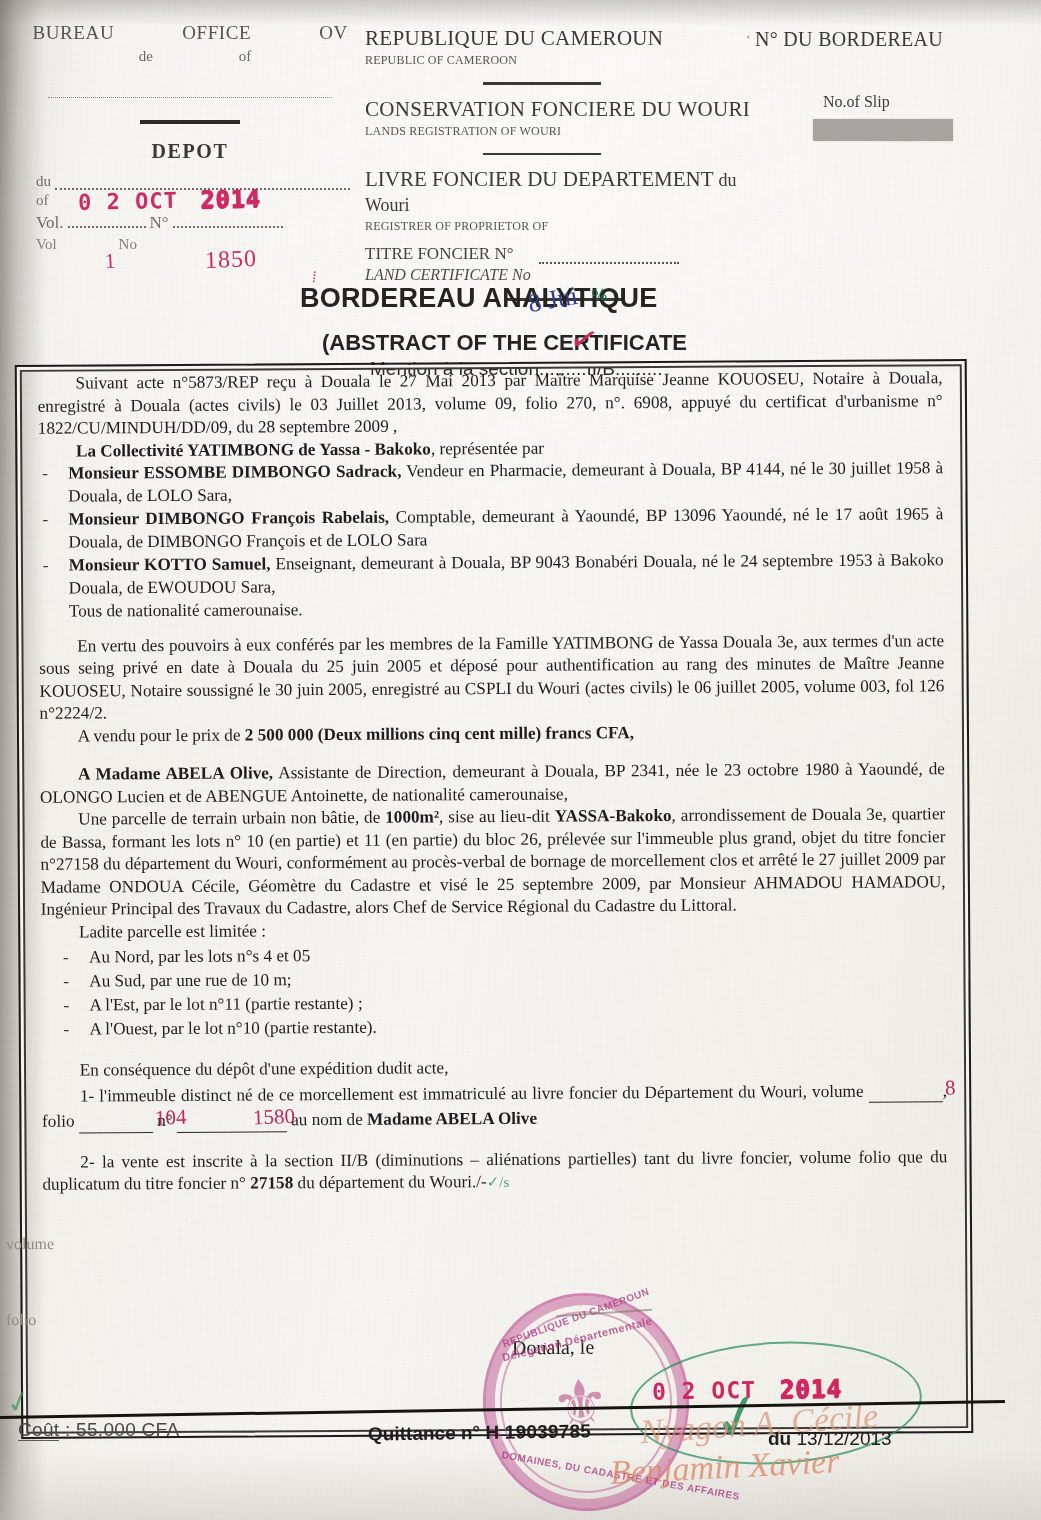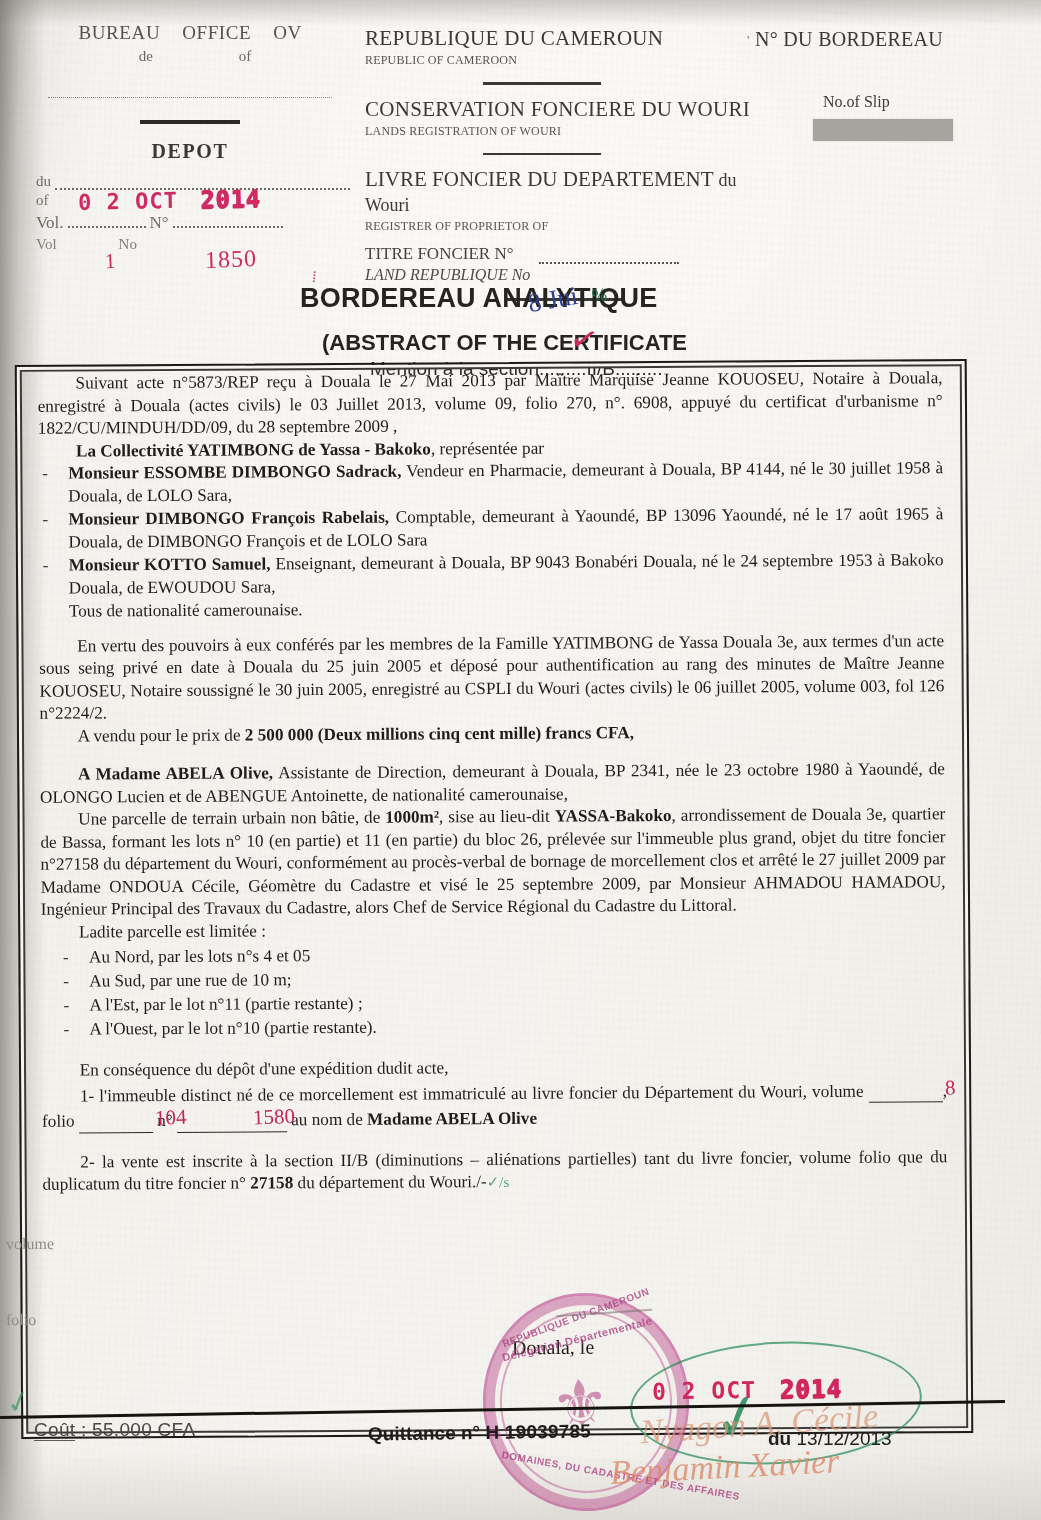--- a/index.html
+++ b/index.html
@@ -47,21 +47,21 @@
     position: absolute;
     left: 0; right: 0; bottom: 0; height: 70px;
     background: linear-gradient(0deg, rgba(196,192,186,0.45), rgba(255,255,255,0));
   }
 
   
   .header { position: absolute; left: 0; top: 0; width: 1041px; height: 360px; }
 
   .hdr-left { position: absolute; left: 30px; top: 22px; width: 320px; text-align: center; }
   .bureau-row {
-    display: flex; justify-content: center; gap: 22px;
+    display: flex; justify-content: center; gap: 68px;
     font-size: 19px; letter-spacing: .6px; color: #55534f;
   }
   .bureau-row .ov { letter-spacing: .4px; }
   .bureau-sub {
     display: flex; justify-content: center; gap: 86px;
     font-size: 15px; color: #6a6862; margin-top: 4px; padding-left: 10px;
   }
   .dotline {
     border-bottom: 1.5px dotted #8d8a84;
     height: 0; margin: 32px 18px 0 18px;
@@ -215,21 +215,21 @@
   .douala-le {
     position: absolute; left: 512px; top: 1336px;
     font-size: 20px; color: #201e1c; transform: rotate(-0.6deg); text-align: center;
   }
   .footer-rule {
     position: absolute; left: 0; top: 1408px; width: 1005px; height: 0;
     border-top: 3px solid #16140f;
     transform: rotate(-0.9deg);
   }
   .cost {
-    position: absolute; left: 34px; top: 1419px;
+    position: absolute; left: 18px; top: 1419px;
     font-family: "Liberation Sans", sans-serif;
     font-size: 19px; color: #4a4844; letter-spacing: .3px;
   }
   .cost u { text-decoration: none; border-bottom: 1.5px solid #5c5a55; }
   .quittance {
     position: absolute; left: 368px; top: 1422px;
     font-family: "Liberation Sans", sans-serif;
     font-size: 19px; font-weight: bold; color: #201e1c; transform: rotate(-0.8deg);
   }
   .quittance .num { letter-spacing: .2px; }
@@ -382,21 +382,21 @@
       <div class="sep-rule narrow"></div>
       <div class="ttl-mix">
         <span>LIVRE FONCIER DU DEPARTEMENT</span>
         <span class="small">du Wouri</span>
       </div>
       <div class="ttl-en">REGISTRER OF PROPRIETOR OF</div>
       <div class="tf-row">
         <span class="tf-label">TITRE FONCIER N°</span>
         <span class="tf-dots"></span>
       </div>
-      <div class="ttl-it">LAND REPUBLIQUE No</div>
+      <div class="ttl-it">LAND CERTIFICATE No</div>
       <div class="sep-rule" style="margin-left:140px;margin-top:14px;"></div>
     </div>
 
     <div class="hdr-right">
       <div style="position:relative;">
         <span class="nb-tick">'</span>
         <span class="nb-title">N° DU BORDEREAU</span>
       </div>
       <div class="slip-label">No.of Slip</div>
       <div class="redaction"></div>

